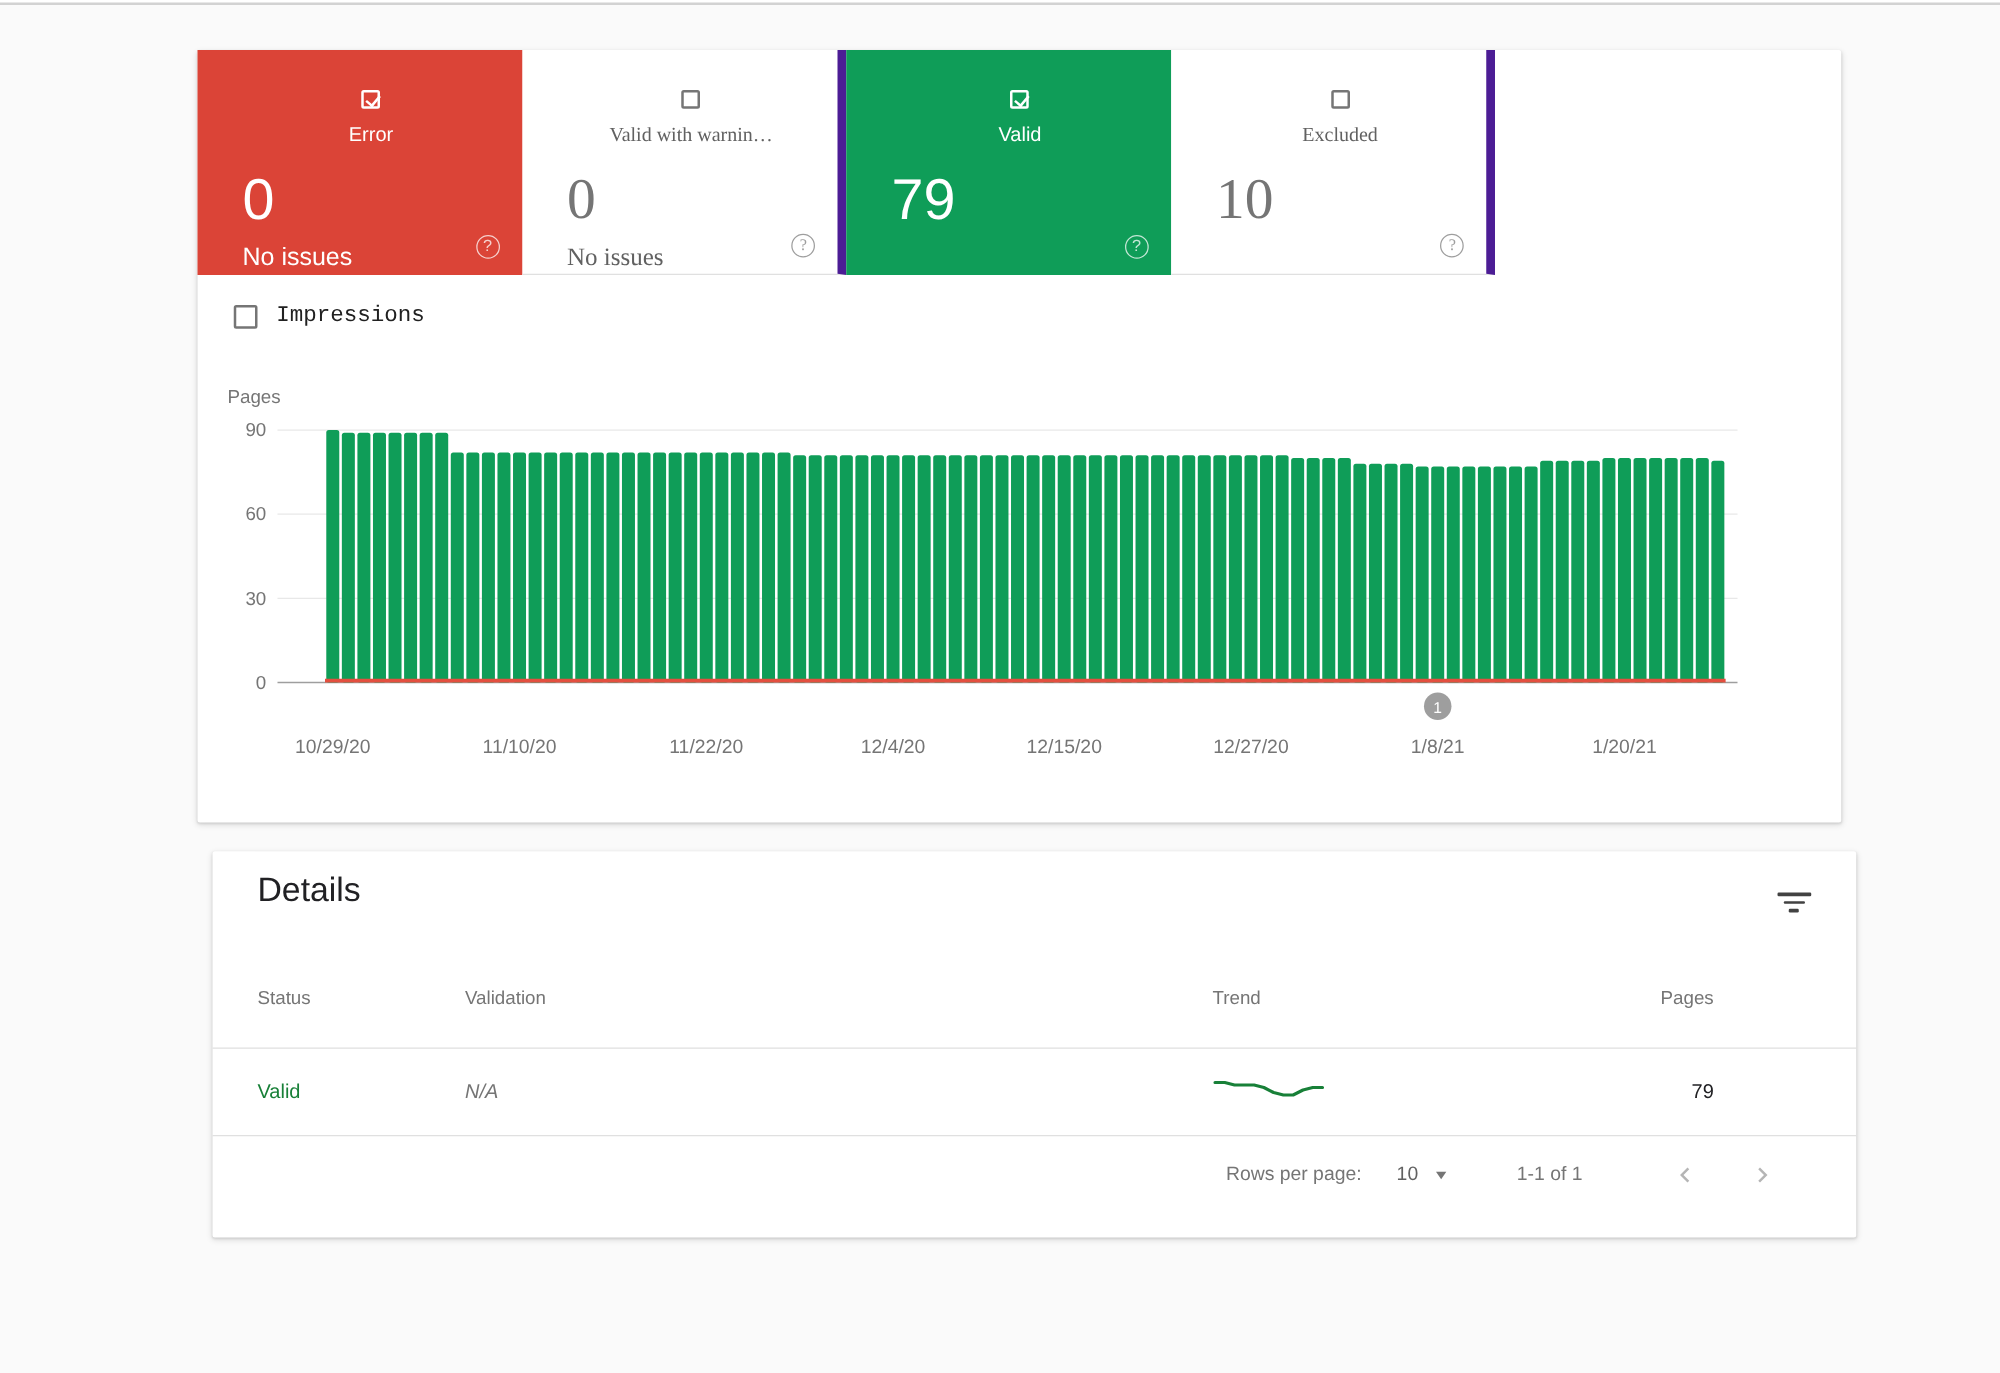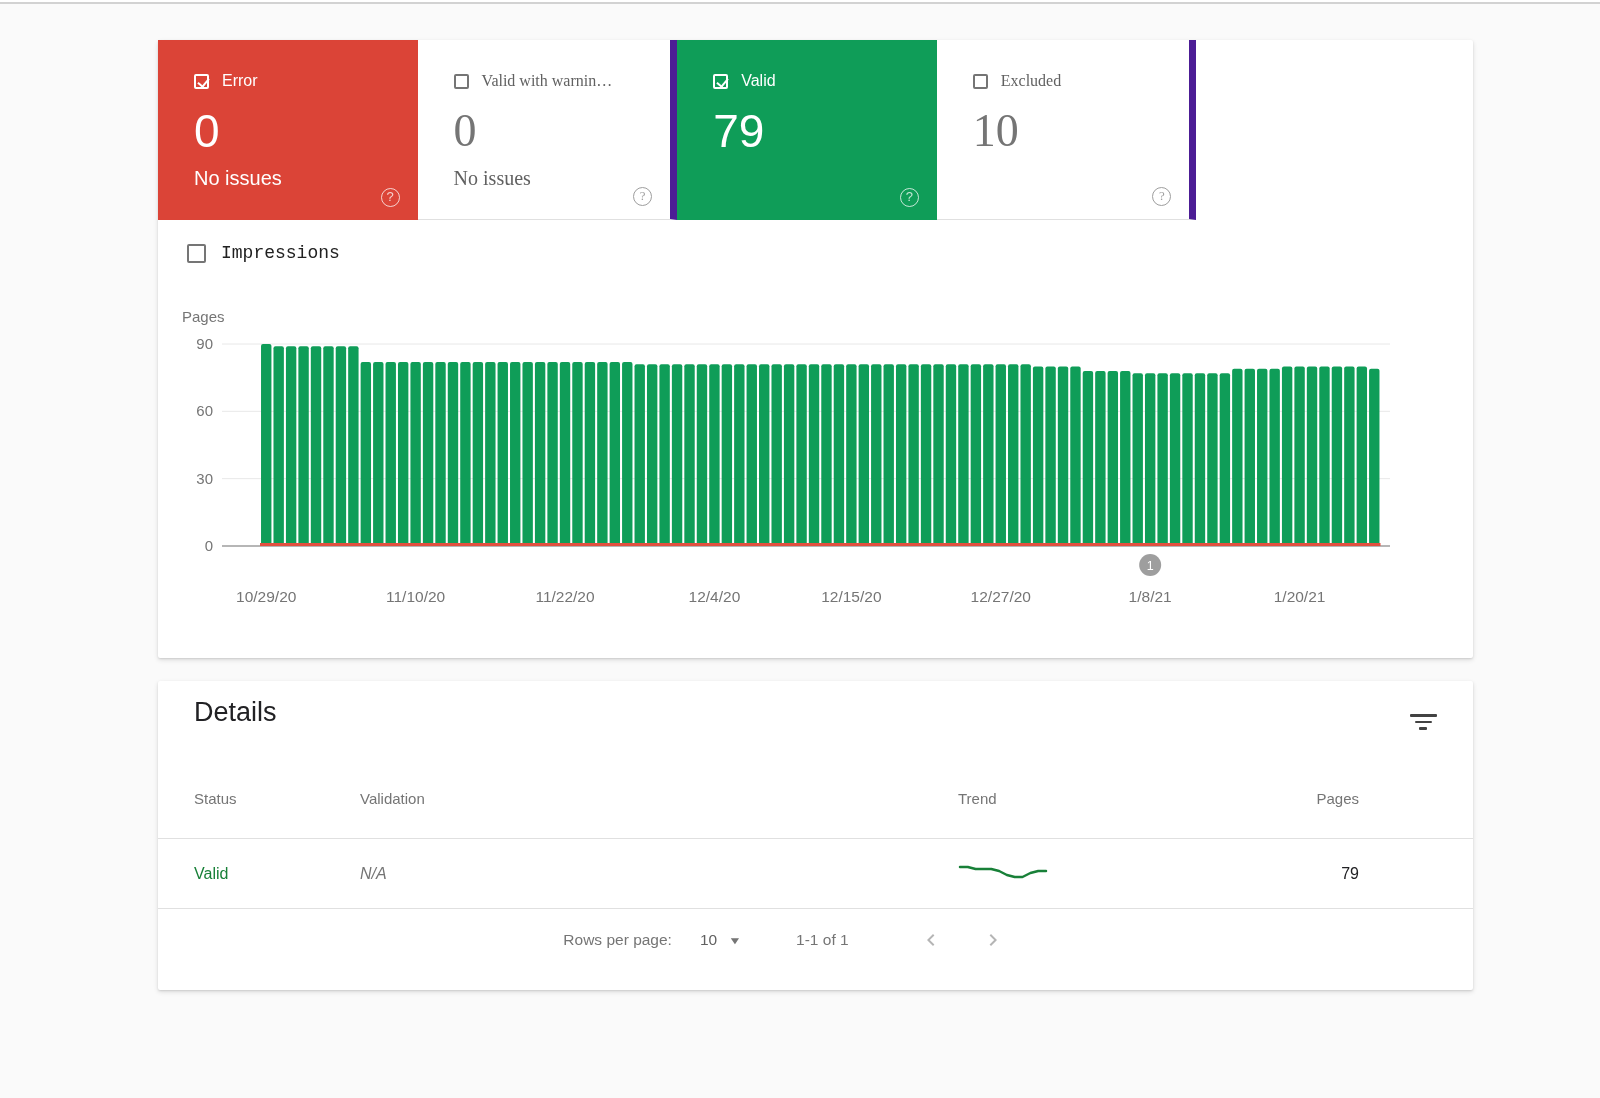--- a/index.html
+++ b/index.html
@@ -8,30 +8,30 @@
     width:1600px; height:1098px; position:relative;
     background:#fafafa; overflow:hidden;
     font-family:"Liberation Sans", sans-serif; color:#212121;
   }
   .top-rule { position:absolute; top:0; left:0; width:1600px; height:4px;
     background:#ffffff; border-bottom:2px solid #d2d2d2; }
 
   .panel { position:absolute; background:#fff; border-radius:2px;
     box-shadow:0 1px 2px rgba(0,0,0,0.10), 0 2px 5px rgba(0,0,0,0.12); }
   .chart-panel { left:158px; top:40px; width:1315px; height:618px; }
-  .details-panel { left:158px; top:681px; width:1315px; height:309px; }
+  .details-panel { left:170px; top:681px; width:1315px; height:309px; }
 
   
   .cards-row { position:absolute; top:0; left:0; display:flex; height:180px; }
   .card { position:relative; width:259.6px; height:180px; padding:32px 18px 14px 36px; }
   .card.red   { background:#db4437; color:#fff; }
   .card.green { background:#0f9d58; color:#fff; }
   .card.white { background:#fff; color:#616161;
     border-right:7px solid #4c1d95; border-bottom:1px solid #e0e0e0;font-family:Liberation Serif, serif; }
-  .card-head { display:flex; align-items:center; gap:13px; font-size:16px; }
+  .card-head { display:flex; align-items:center; gap:13px; font-size:16px;flex-direction:column; }
   .cb { width:15px; height:15px; border:2px solid #757575; border-radius:2px;
     position:relative; flex:0 0 auto; }
   .card.red .cb, .card.green .cb { border-color:#fff; }
   .cb.checked::after { content:""; position:absolute; left:3.5px; top:0px;
     width:5px; height:9px; border-right:2px solid; border-bottom:2px solid;
     border-color:inherit; transform:rotate(40deg); }
   .card-num { font-size:46px; line-height:1; font-weight:400; margin-top:18px; }
   .card.white .card-num { color:#757575; }
   .card-sub { font-size:20px; margin-top:13px; }
   .card-help { position:absolute; right:18px; bottom:13px; width:19px; height:19px;
@@ -66,21 +66,21 @@
   .sort-arrow { font-weight:400; font-size:17px; color:#212121; }
   .col-right { text-align:right; }
   .trow { top:157px; height:71px; border-top:1px solid #e0e0e0;
     border-bottom:1px solid #e0e0e0; font-size:16px; cursor:pointer; }
   .cell-status { color:#188038; }
   .cell-type { color:#212124; }
   .cell-validation { color:#757575;font-style:italic; }
   .cell-pages { color:#212124; }
 
   .tfoot { position:absolute; left:0; right:0; top:228px; height:62px;
-    display:flex; align-items:center; justify-content:center;
+    display:flex; align-items:center; justify-content:flex-end;
     padding-right:63px; font-size:15.5px; color:#757575; }
   .rpp-label { margin-right:28px; }
   .rpp-select { display:flex; align-items:center; gap:13px; margin-right:56px; cursor:pointer; }
   .rpp-value { color:#616161; }
   .dd-arrow { font-size:10px; color:#757575; transform:scaleX(1.4); }
   .range { margin-right:32px; }
   .pg-btn { width:24px; height:24px; margin-left:38px; cursor:pointer; }
 </style>
 </head>
 <body>

